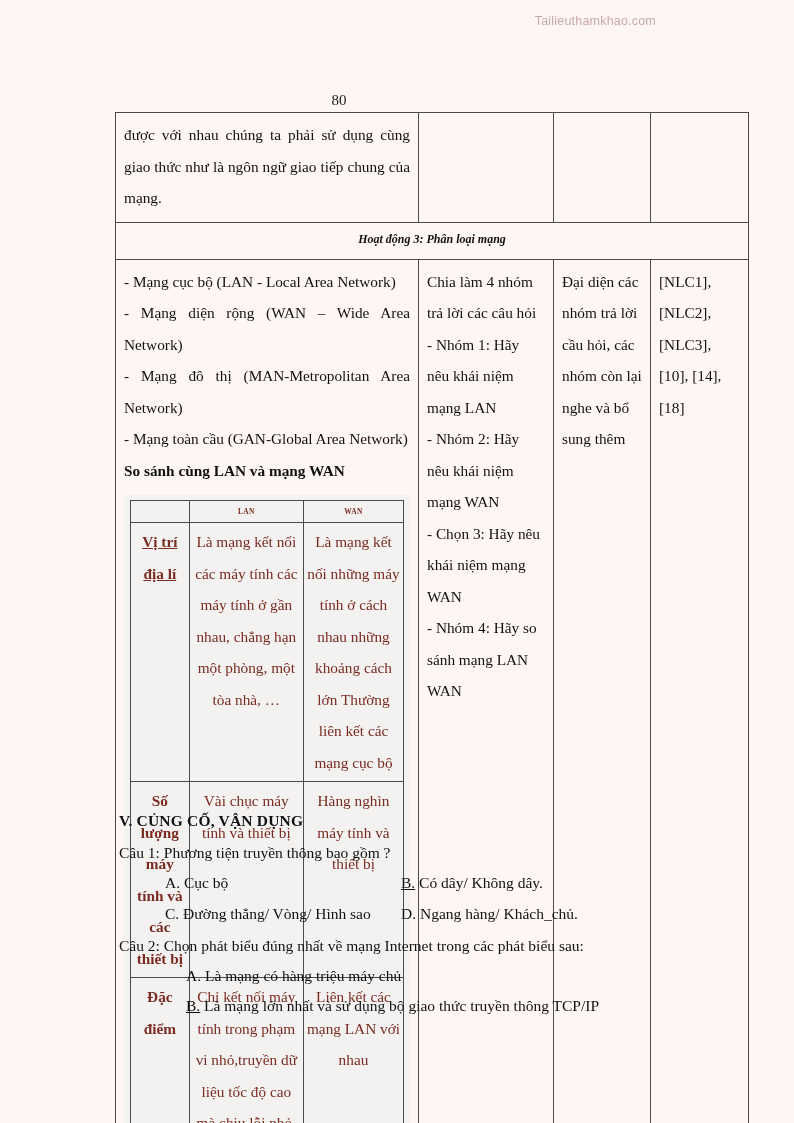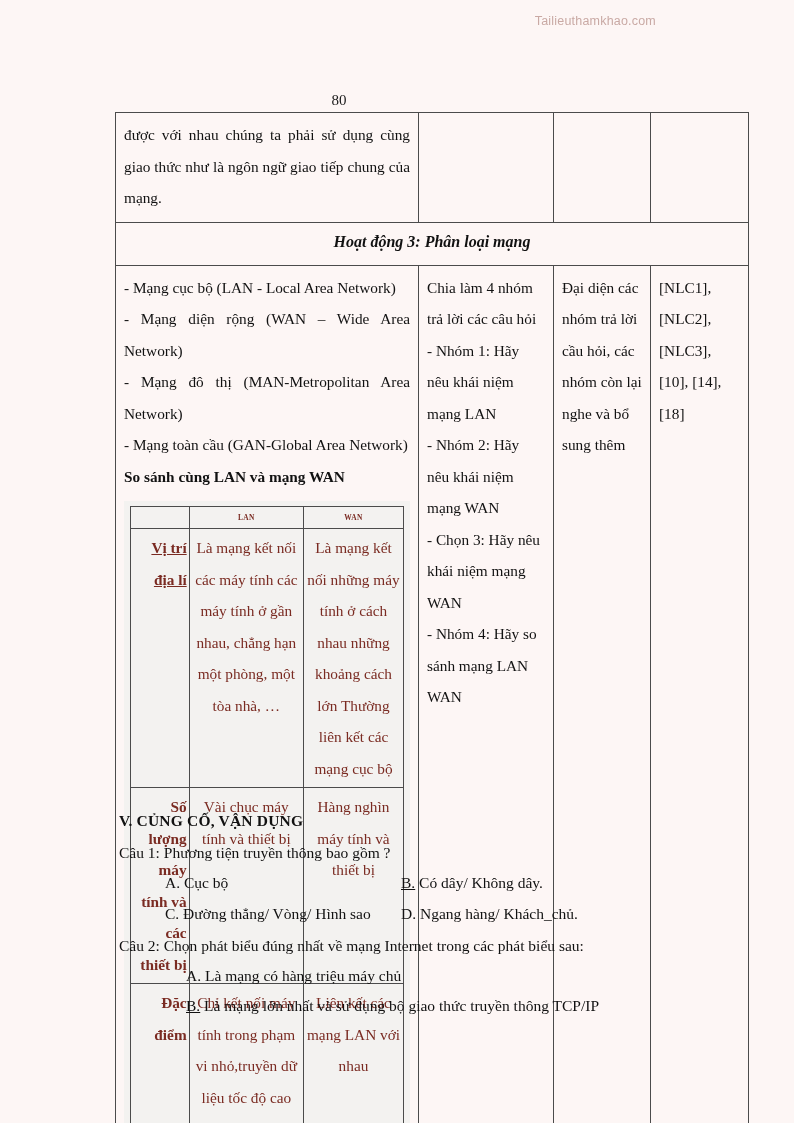--- a/index.html
+++ b/index.html
@@ -51,21 +51,21 @@
   .c2 { width: 135px; }
   .c3 { width: 97px; }
   .c4 { width: 98px; }
 
   .just { text-align: justify; text-align-last: left; }
   .just p { margin: 0; }
   .bandrow td {
     text-align: center;
     font-weight: bold;
     font-style: italic;
-    font-size: 16px;
+    font-size: 12px;
     padding: 7px 6px 11px 6px;
     line-height: 1.5;
   }
   .bold { font-weight: bold; }
 
   
   .embed {
     margin-top: 9px;
     width: 286px;
     background: #f2f1ef;
@@ -84,21 +84,21 @@
   }
   .embed td, .embed th { padding: 3px 2px; vertical-align: top; }
   .embed .hd {
     font-weight: bold;
     text-align: center;
     font-size: 7.4px;
     letter-spacing: .4px;
     padding-bottom: 3px;
   }
   .embed .rule-top td { border-top: 1px solid #bdb9b4; }
-  .embed .lbl { font-weight: bold; text-align: right; width: 60px; white-space: normal; }
+  .embed .lbl { font-weight: bold; text-align: center; width: 60px; white-space: normal; }
   .embed .ctr { text-align: center; }
   .embed .col-lan { width: 118px; }
   .embed .col-wan { width: 104px; }
   .embed .u { text-decoration: underline; text-decoration-color: #7a2b22; }
 
   
   .section {
     position: absolute;
     left: 119px; top: 806px;
     width: 620px;

